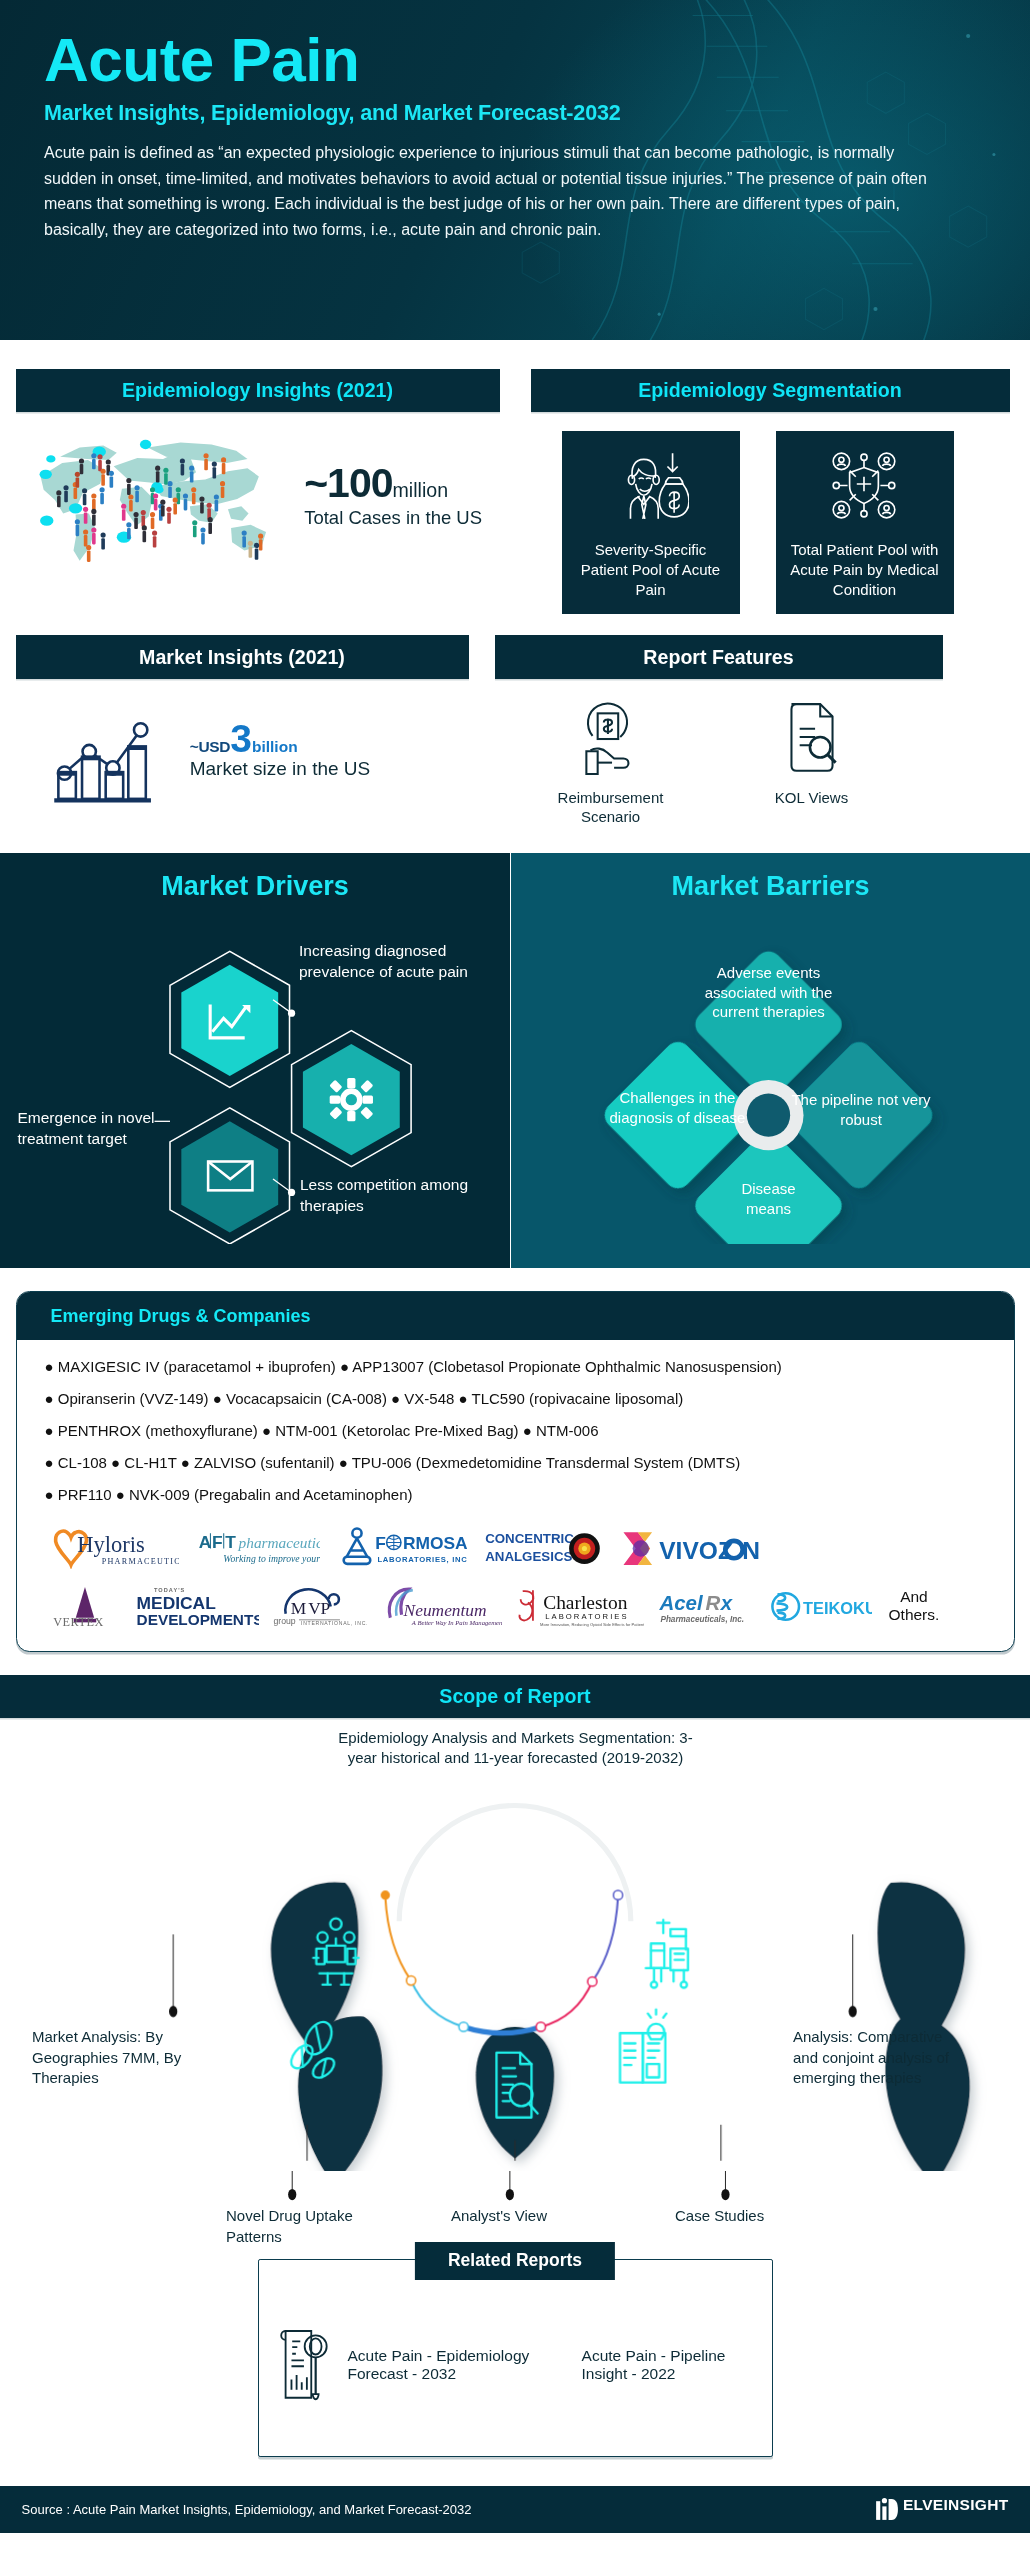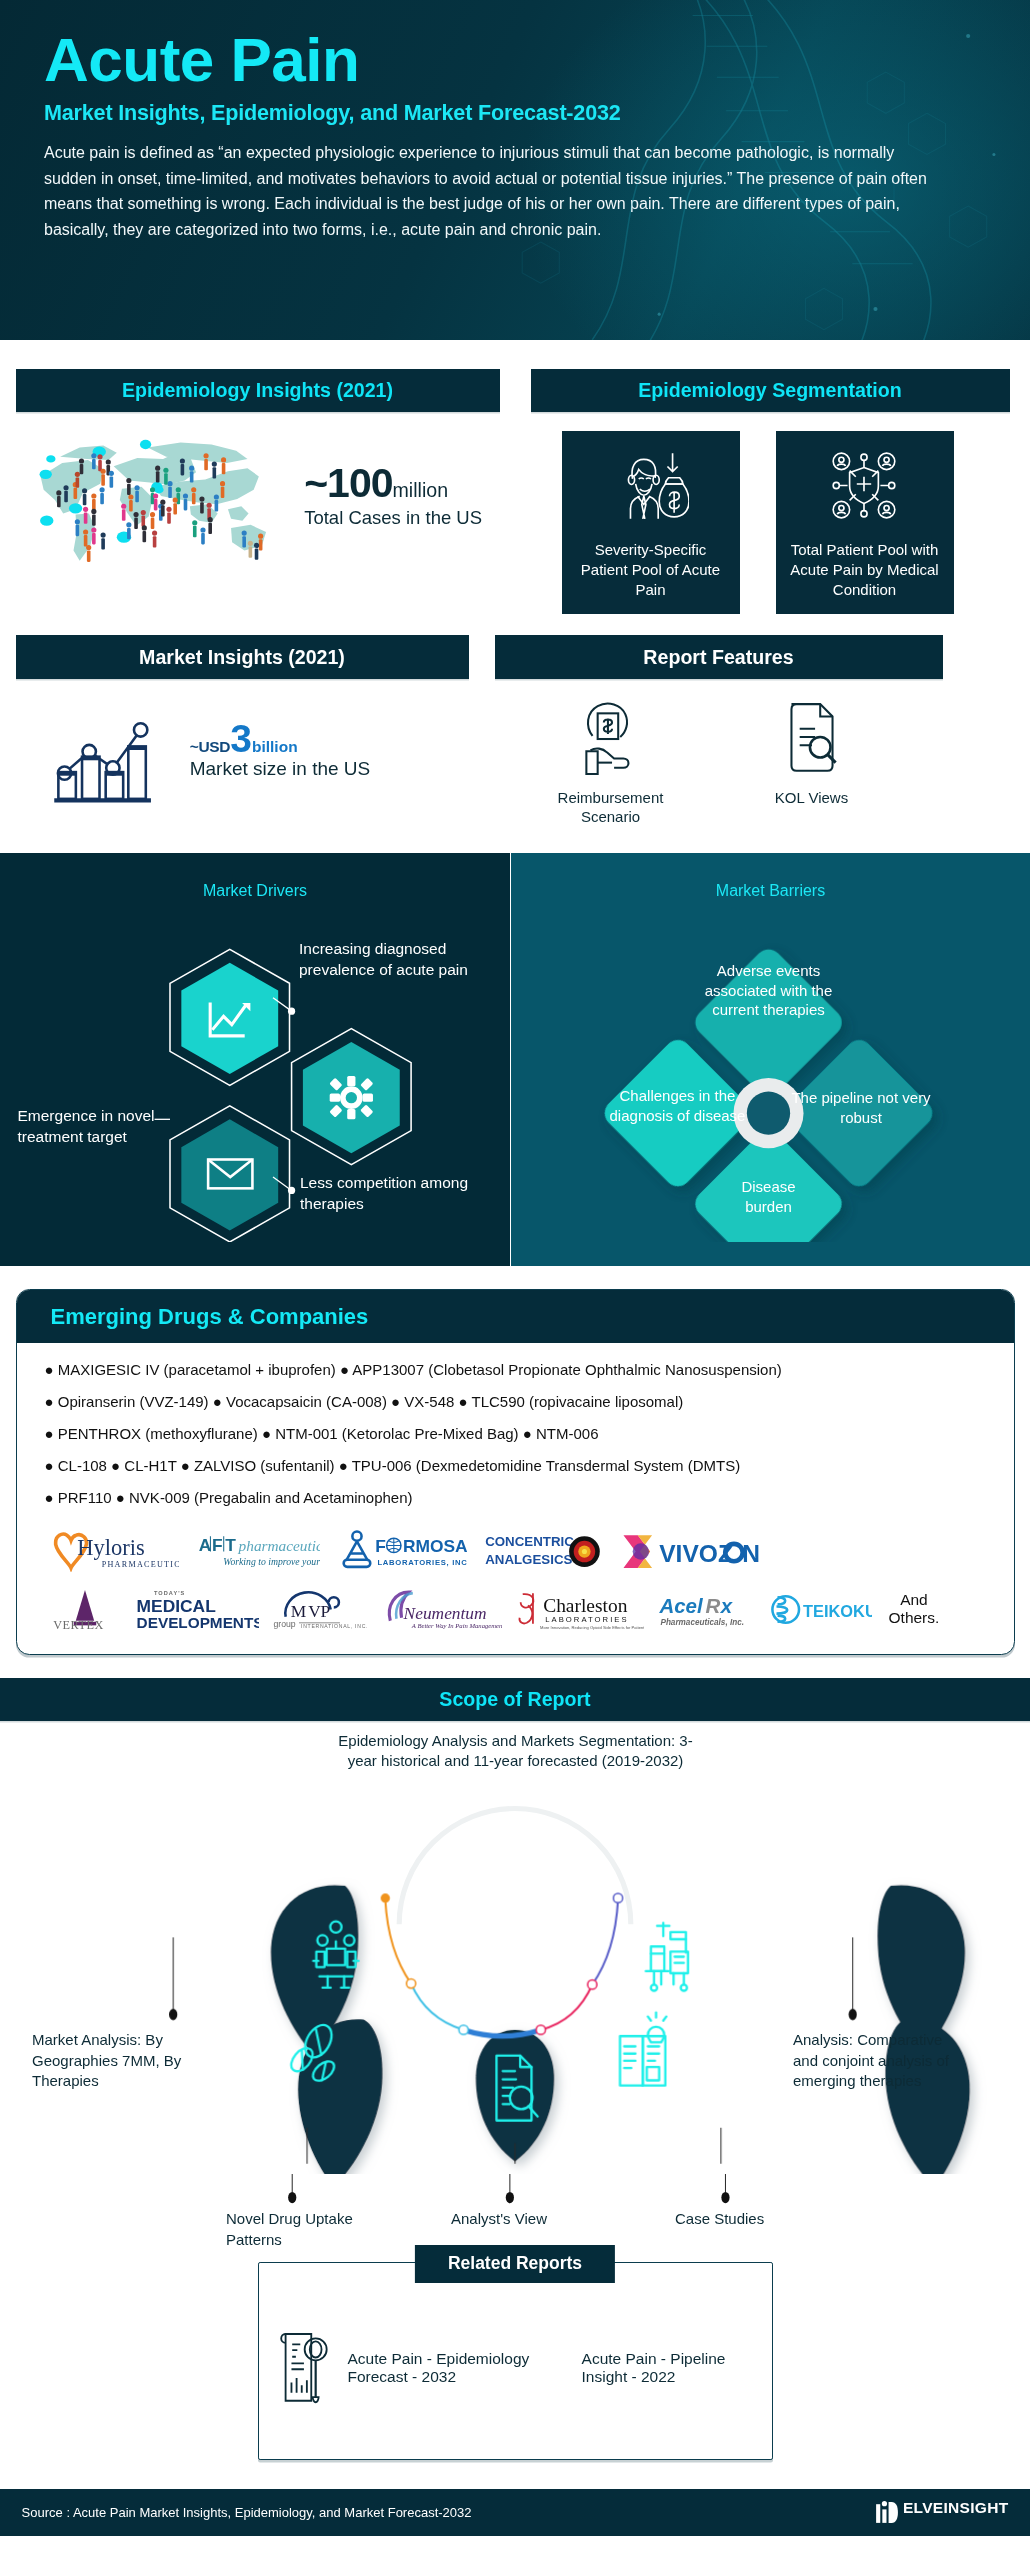--- a/index.html
+++ b/index.html
@@ -100,37 +100,37 @@
 
   .rf-content { display: flex; gap: 67px; padding: 20.6px 0 0 49px; }
   .rf-item { width: 134px; text-align: center; }
   .rf-label { margin-top: 9.3px; font-size: 15px; color: #0d2b36; line-height: 1.3; }
 
   
   .db-row { display: flex; margin-top: 26px; }
   .drivers  { width: 510px; background: #032a37; padding: 18.5px 0 24px 0; position: relative; }
   .barriers { width: 520px; background: #07566a; padding: 18.5px 0 24px 0; border-left: 1.5px solid #ffffff; position: relative; }
   .db-title {
-    text-align: center; color: #1ce7f5; font-size: 16px; font-weight: 400; margin-bottom: 7.2px; margin-top: 11px;
+    text-align: center; color: #1ce7f5; font-size: 27px; font-weight: 700; margin-bottom: 7.2px;
   }
   .hexstage { position: relative; height: 335px; }
   .hex-txt { position: absolute; color: #ffffff; font-size: 15.5px; line-height: 1.3; }
   .dia-txt { position: absolute; color: #ffffff; font-size: 15px; line-height: 1.28; text-align: center; }
 
   
   .edc-card {
     margin: 23px 15.5px 0 15.5px;
     border: 1px solid #0b3d4e;
     border-radius: 13.4px;
     background: #ffffff;
     overflow: hidden;
     box-shadow: 0 2.6px 0 rgba(6,44,58,.25);
   }
   .edc-head {
-    background: #052c3a; color: #14e9f6; font-size: 22px; font-weight: 700;
+    background: #052c3a; color: #14e9f6; font-size: 18px; font-weight: 700;
     padding: 13.4px 0 13.4px 34px;
   }
   .edc-body { padding: 17.5px 28px 15.5px 28px; }
   .drug-line {
     font-size: 15px; color: #111111; line-height: 1.25; margin-bottom: 13.4px;
   }
 
   .logos { display: flex; align-items: center; justify-content: flex-start; gap: 17.5px; flex-wrap: nowrap; padding: 6.2px 0 0 5.2px; }
   .logos.row2 { gap: 13.4px; padding-top: 15.5px; padding-bottom: 7.2px; }
   .logo { height: 44px; display: flex; align-items: center; }
@@ -673,21 +673,21 @@
           <rect x="216" y="292" width="216" height="216" rx="26" transform="rotate(45 324 400)" fill="#18ccc2"></rect>
           <rect x="568" y="292" width="216" height="216" rx="26" transform="rotate(45 676 400)" fill="#12949a"></rect>
           <rect x="392" y="468" width="216" height="216" rx="26" transform="rotate(45 500 576)" fill="#1ec6bd"></rect>
         </g>
         <circle cx="500" cy="400" r="68" fill="#e9eced"></circle>
         <circle cx="500" cy="400" r="42" fill="#0f5b6e"></circle>
       </svg>
       <div class="dia-txt" style="left:180px; top:54px; width:155px;">Adverse events associated with the current therapies</div>
       <div class="dia-txt" style="left:92px; top:179px; width:149px;">Challenges in the diagnosis of disease</div>
       <div class="dia-txt" style="left:278px; top:181px; width:144px;">The pipeline not very robust</div>
-      <div class="dia-txt" style="left:206px; top:270px; width:103px;">Disease burden</div>
+      <div class="dia-txt" style="left:206px; top:270px; width:103px;">Disease means</div>
     </div>
   </div>
 </section>
 
 <section class="edc-card">
   <div class="edc-head">Emerging Drugs &amp; Companies</div>
   <div class="edc-body">
     <div class="drug-line">● MAXIGESIC IV (paracetamol + ibuprofen)  ● APP13007 (Clobetasol Propionate Ophthalmic Nanosuspension)</div>
     <div class="drug-line">● Opiranserin (VVZ-149)  ● Vocacapsaicin (CA-008)  ● VX-548  ● TLC590 (ropivacaine liposomal)</div>
     <div class="drug-line">● PENTHROX (methoxyflurane)  ● NTM-001 (Ketorolac Pre-Mixed Bag)  ● NTM-006</div>

